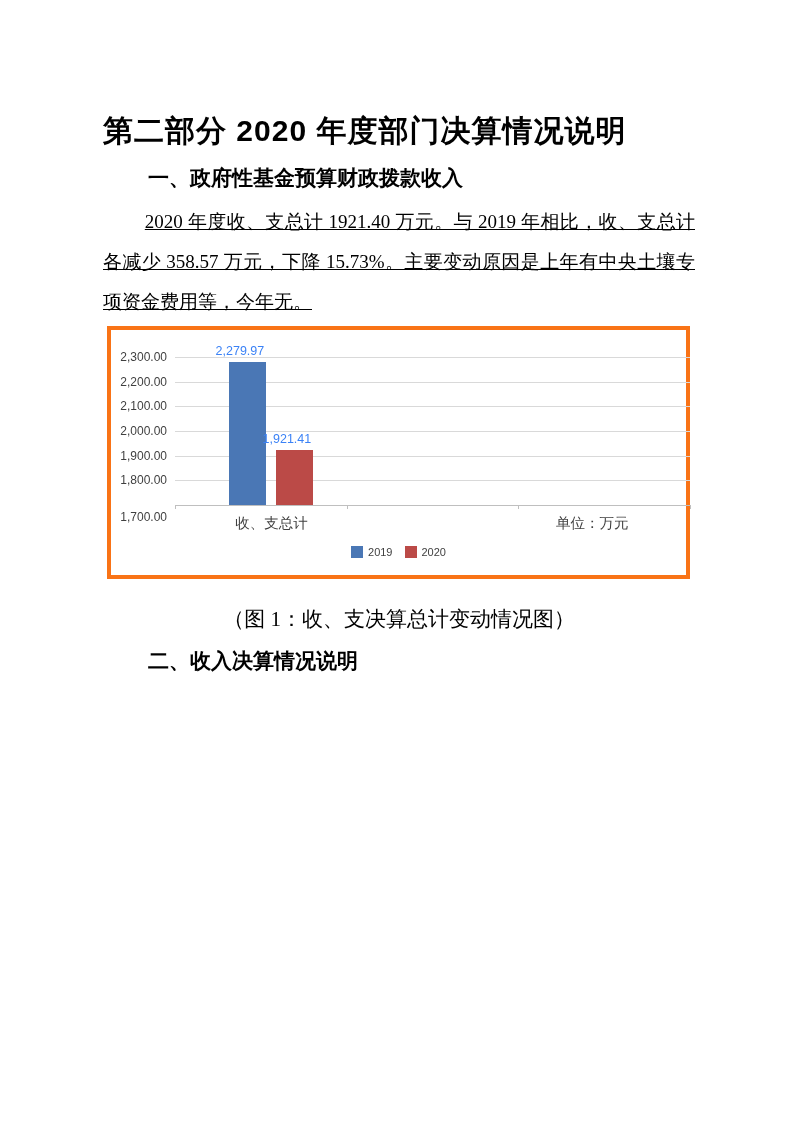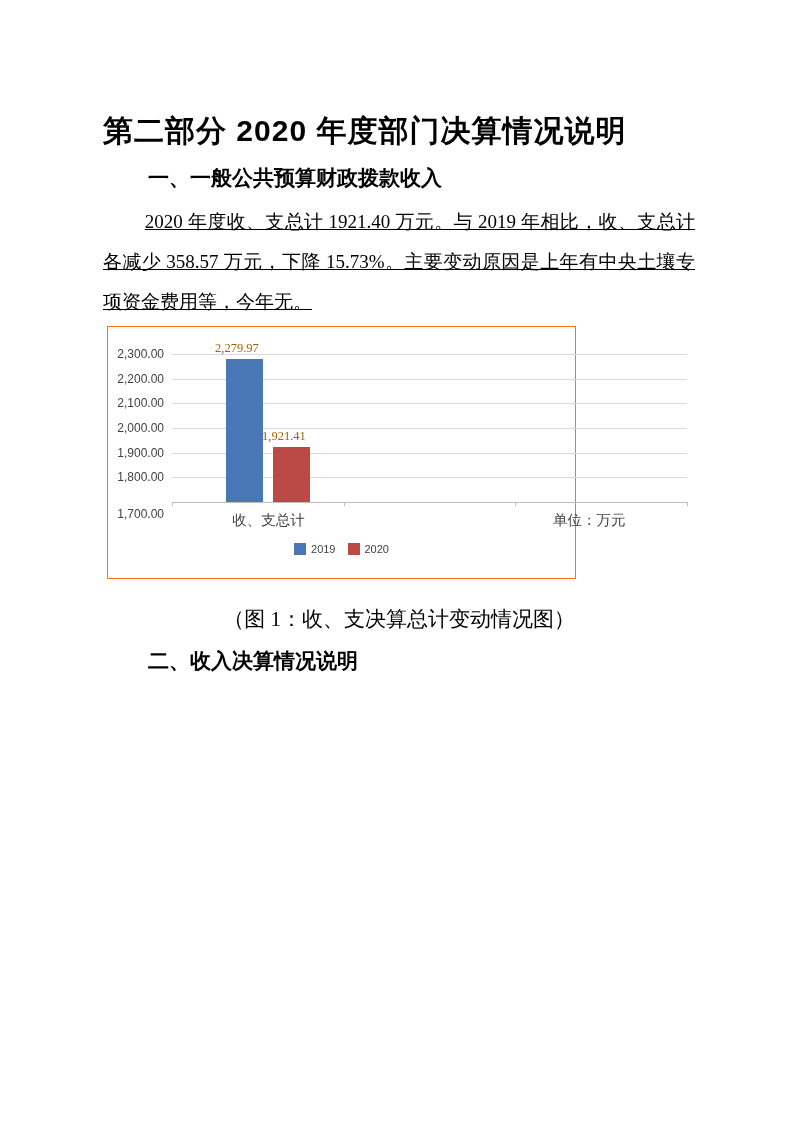--- a/index.html
+++ b/index.html
@@ -34,40 +34,40 @@
     font-size: 19px;
     line-height: 40px;
     margin: 0 0 4px 0;
     text-align: justify;
     text-indent: 2.2em;
     text-decoration: underline;
   }
   
   .chart-box {
     position: relative;
-    width: 469px;
+    width: 583px;
     height: 253px;
     margin: 2px 0 0 4px;
-    border: 1px solid #f97316;
+    border: 4px solid #f97316;
     background: #ffffff;
     box-sizing: border-box;
     font-family: "Liberation Sans", sans-serif;
     color: #3f3f3f;
   }
   .gridline { position: absolute; height: 1px; background: #d9d9d9; }
   .gridline.axisline { background: #bfbfbf; }
   .axis-tick { position: absolute; width: 1px; height: 4px; background: #bfbfbf; }
   .ytick-label {
     position: absolute; left: 0; width: 56px;
     text-align: right; font-size: 12px; line-height: 14px; color: #3f3f3f;
   }
   .bar { position: absolute; }
   .bar-label {
     position: absolute; width: 90px; text-align: center;
-    font-size: 12.5px; color: #a16207; white-space: nowrap; font-family: Liberation Serif, serif;
+    font-size: 12.5px; color: #3b82f6; white-space: nowrap;
   }
   .cat-label {
     position: absolute; width: 160px; text-align: center;
     font-size: 14.5px; color: #3f3f3f; white-space: nowrap;
   }
   .chart-legend {
     position: absolute; left: 0; right: 0; top: 216px;
     display: flex; justify-content: center; align-items: center; gap: 12px;
     font-size: 11px; color: #3f3f3f;
   }
@@ -90,21 +90,21 @@
     color: #000000;
   }
 </style>
 </head>
 <body>
 
 <div class="page">
 
   <h1 class="doc-title">第二部分 2020 年度部门决算情况说明</h1>
 
-  <h2 class="sec-heading">一、一般公共预算财政拨款收入</h2>
+  <h2 class="sec-heading">一、政府性基金预算财政拨款收入</h2>
 
   <p class="body-para">2020 年度收、支总计 1921.40 万元。与 2019 年相比，收、支总计各减少 358.57 万元，下降 15.73%。主要变动原因是上年有中央土壤专项资金费用等，今年无。</p>
 
   <div class="chart-box">
       <div class="gridline" style="left: 64px; top: 27px; width: 515px;"></div>
       <div class="ytick-label" style="top: 20px;">2,300.00</div>
       <div class="gridline" style="left: 64px; top: 51.6667px; width: 515px;"></div>
       <div class="ytick-label" style="top: 44.6667px;">2,200.00</div>
       <div class="gridline" style="left: 64px; top: 76.3333px; width: 515px;"></div>
       <div class="ytick-label" style="top: 69.3333px;">2,100.00</div>

